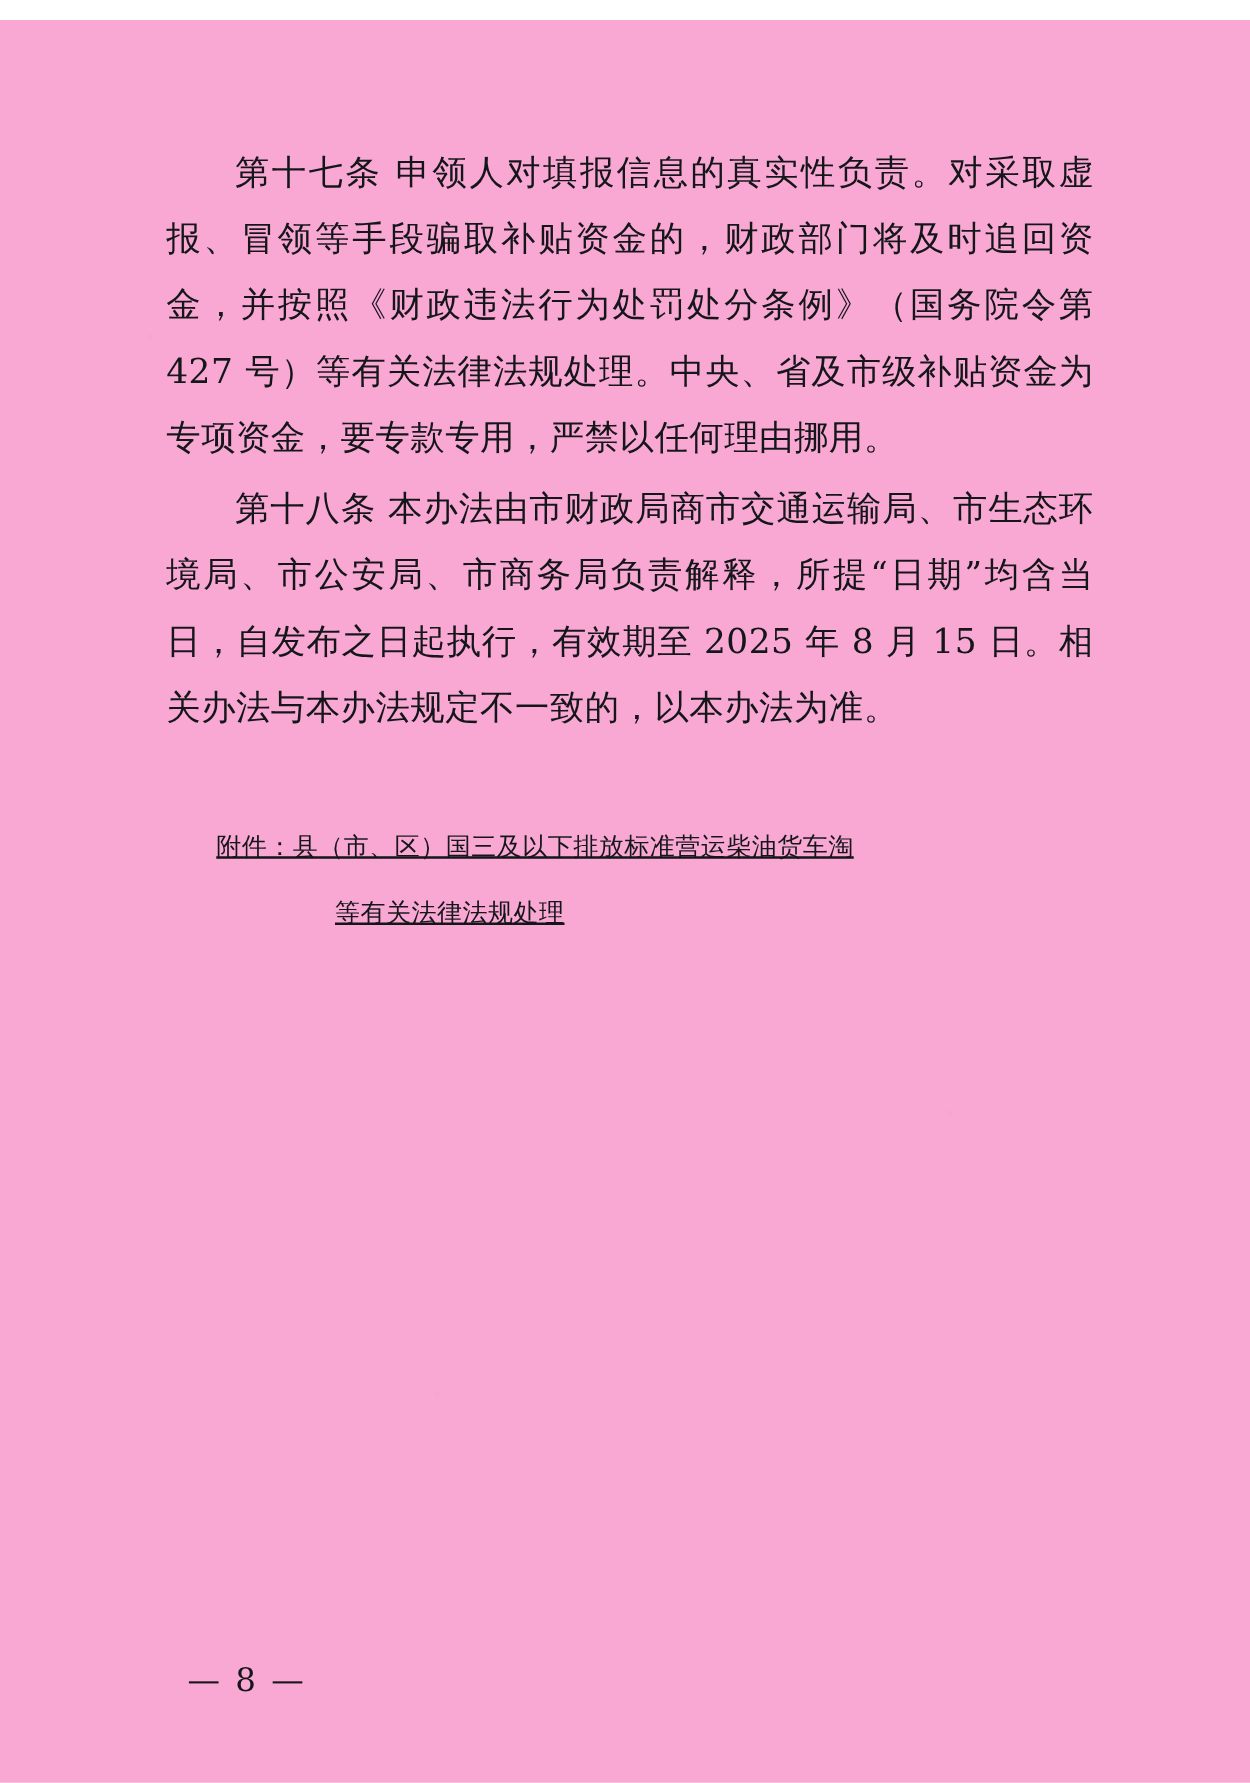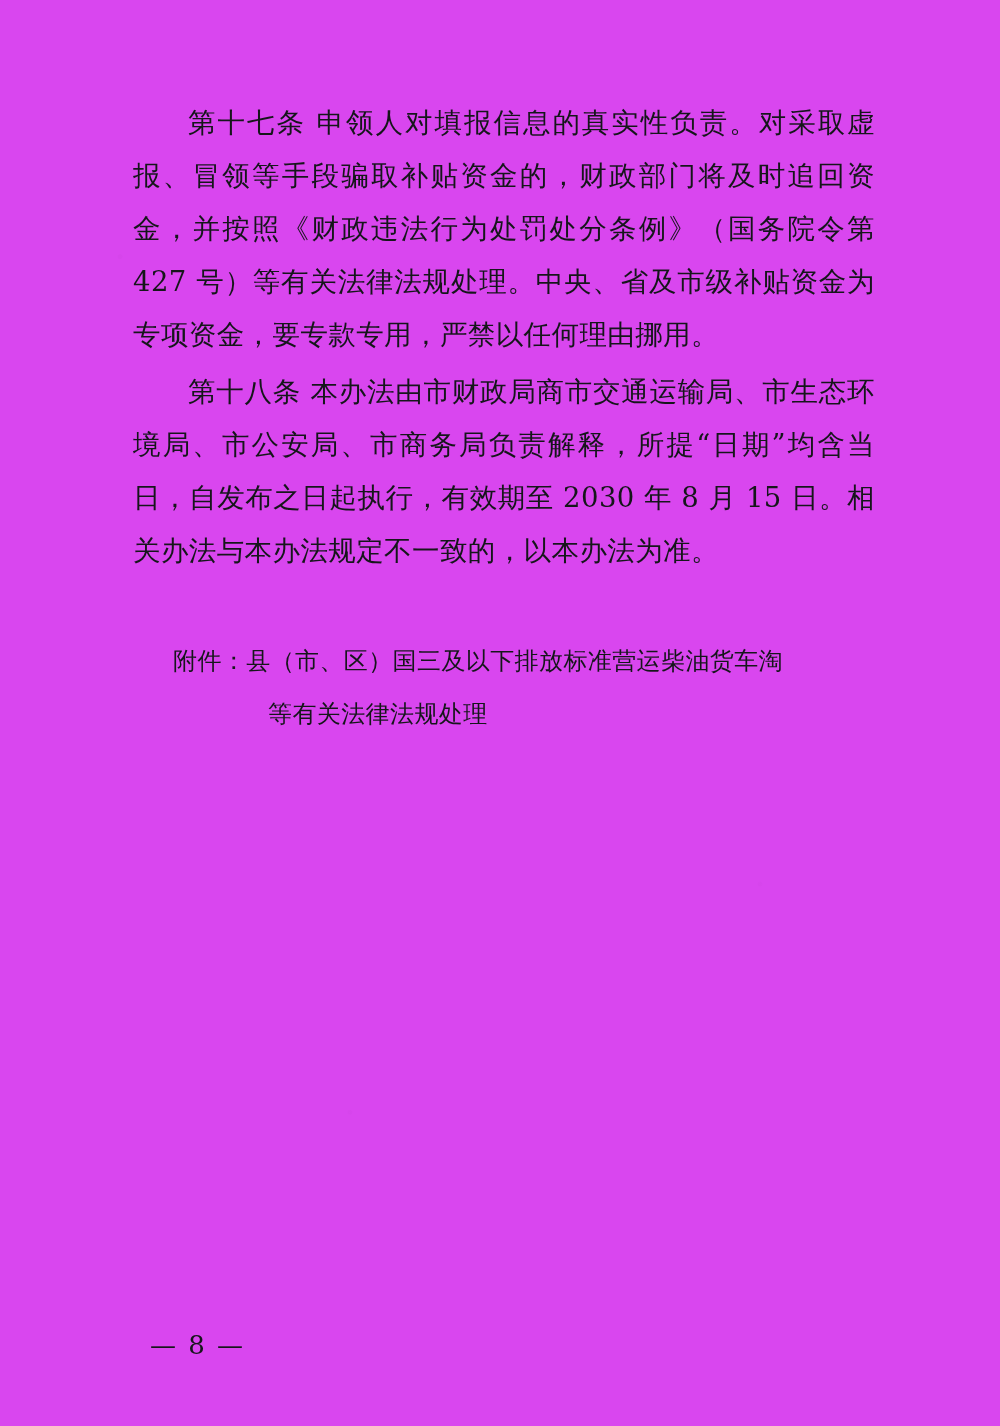--- a/index.html
+++ b/index.html
@@ -11,21 +11,22 @@
     height: 1426px;
     background: #ffffff;
     font-family: "DejaVu Serif", "Liberation Serif", serif;
     position: relative;
     overflow: hidden;
   }
   
   .page {
     position: absolute;
     inset: 0;
-    background: #d946ef;
+    background: #f9a8d4;
+    margin-top: 16px;
   }
   .page::before {
     content: "";
     position: absolute;
     inset: 0;
     background:
       radial-gradient(circle at 12% 18%, rgba(0,0,0,0.015) 0 2px, transparent 3px),
       radial-gradient(circle at 76% 62%, rgba(0,0,0,0.012) 0 2px, transparent 3px),
       radial-gradient(circle at 35% 78%, rgba(0,0,0,0.012) 0 2px, transparent 3px),
       radial-gradient(circle at 58% 31%, rgba(0,0,0,0.010) 0 2px, transparent 3px);
@@ -45,25 +46,26 @@
     text-align: justify;
     text-justify: inter-ideograph;
     letter-spacing: 0.4px;
     text-indent: 55px;
   }
   .attach-block {
     margin-top: 58px;
   }
   p.attach-line {
     margin: 0;
-    font-size: 24px;
+    font-size: 20px;
     line-height: 53px;
     color: #15161a;
     letter-spacing: 0.4px;
     text-indent: 40px;
+    text-decoration: underline;
   }
   p.attach-line.second {
     text-indent: 135px;
   }
   .page-number {
     position: absolute;
     left: 0;
     right: 0;
     bottom: 66px;
     text-align: left;
@@ -75,21 +77,21 @@
   }
 </style>
 </head>
 <body>
 
 <div class="page">
   <div class="content">
 
     <p class="body-para">第十七条  申领人对填报信息的真实性负责。对采取虚报、冒领等手段骗取补贴资金的，财政部门将及时追回资金，并按照《财政违法行为处罚处分条例》（国务院令第 427 号）等有关法律法规处理。中央、省及市级补贴资金为专项资金，要专款专用，严禁以任何理由挪用。</p>
 
-    <p class="body-para">第十八条  本办法由市财政局商市交通运输局、市生态环境局、市公安局、市商务局负责解释，所提“日期”均含当日，自发布之日起执行，有效期至 2030 年 8 月 15 日。相关办法与本办法规定不一致的，以本办法为准。</p>
+    <p class="body-para">第十八条  本办法由市财政局商市交通运输局、市生态环境局、市公安局、市商务局负责解释，所提“日期”均含当日，自发布之日起执行，有效期至 2025 年 8 月 15 日。相关办法与本办法规定不一致的，以本办法为准。</p>
 
     <div class="attach-block">
       <p class="attach-line">附件：县（市、区）国三及以下排放标准营运柴油货车淘</p>
       <p class="attach-line second">等有关法律法规处理</p>
     </div>
 
   </div>
 
   <div class="page-number">— 8 —</div>
 </div>

